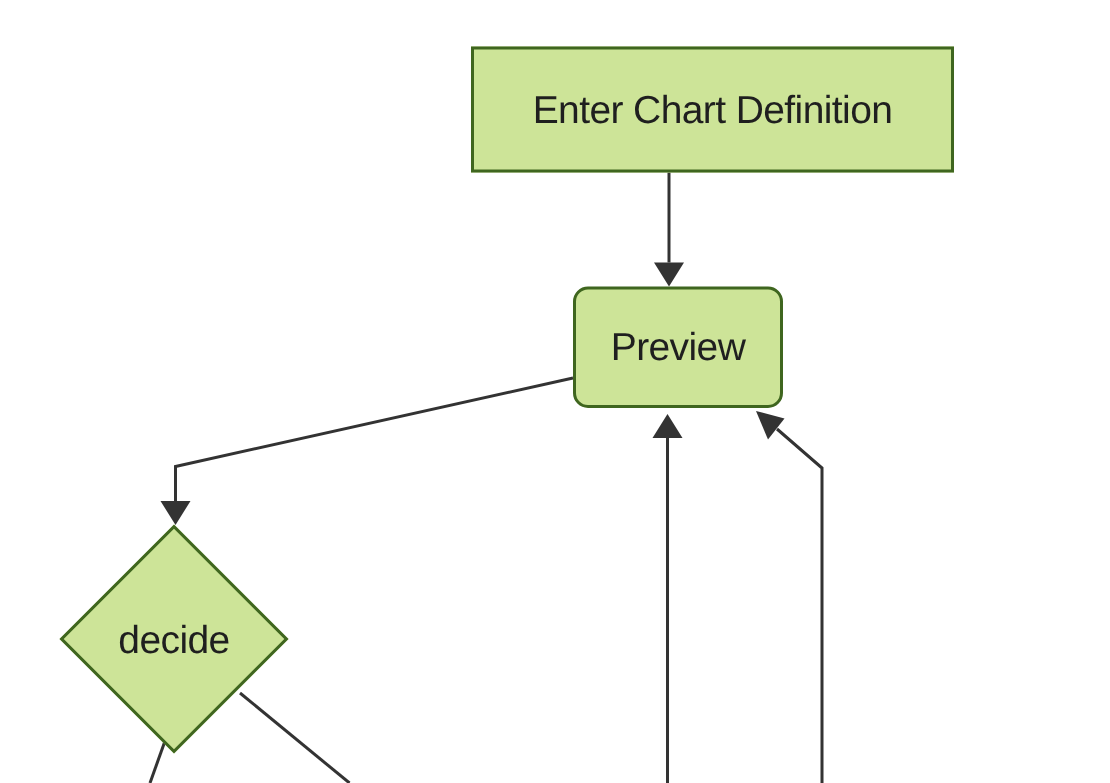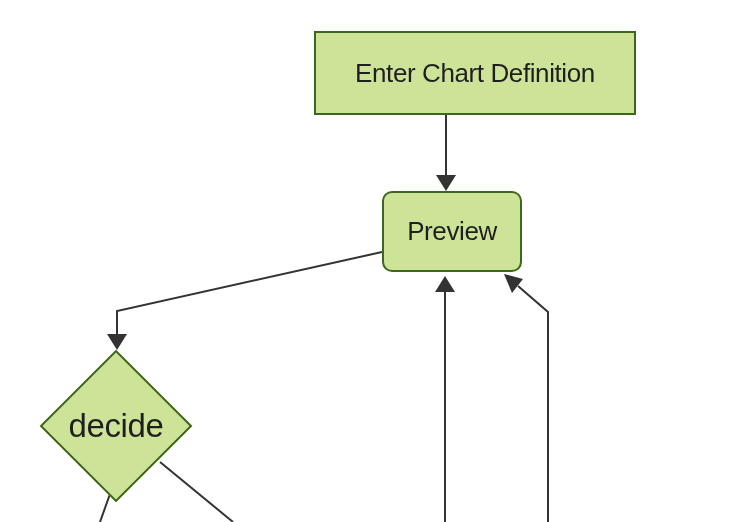--- a/index.html
+++ b/index.html
@@ -71,21 +71,21 @@
   .diamond-label {
     position: absolute;
     left: 36px;
     top: 350px;
     width: 160px;
     height: 152px;
     display: flex;
     align-items: center;
     justify-content: center;
     color: var(--text, #1f1f1f);
-    font-size: 33px;
+    font-size: 26px;
     letter-spacing: -0.4px;
   }
 </style>
 </head>
 <body>
 
 <div class="canvas">
 
   <svg class="edge-layer" viewBox="0 0 740 522" xmlns="http://www.w3.org/2000/svg" aria-hidden="true">
 

